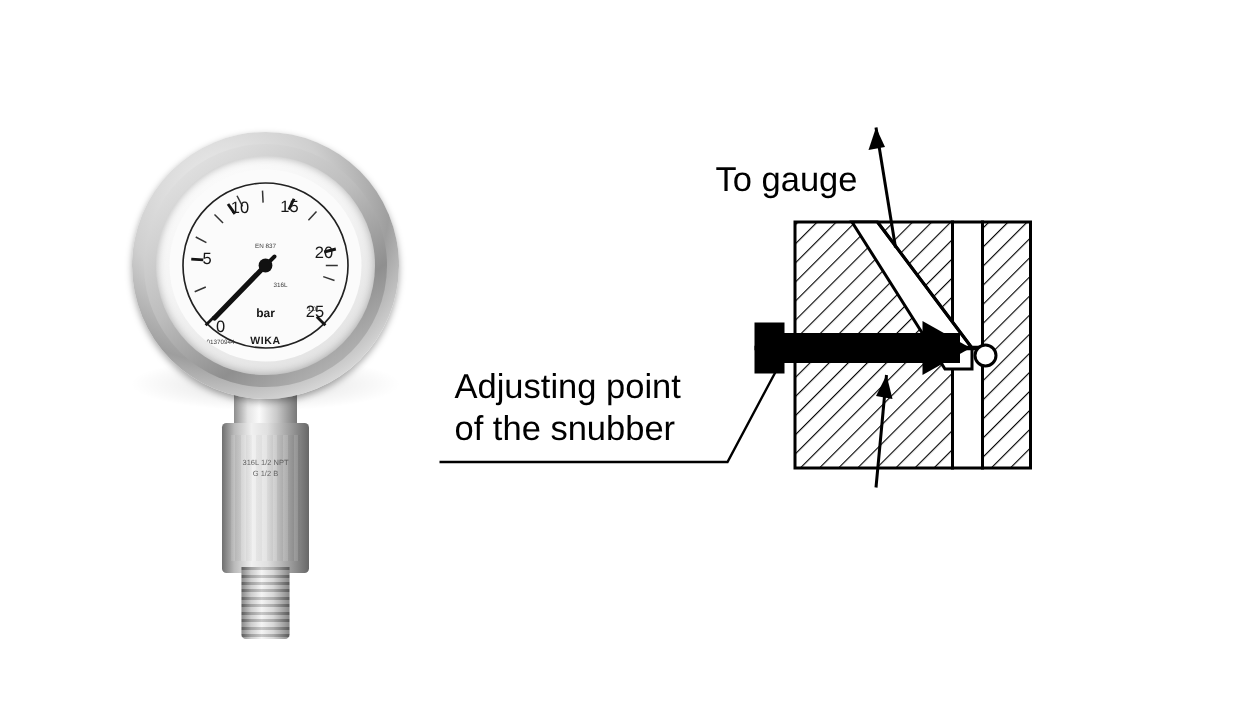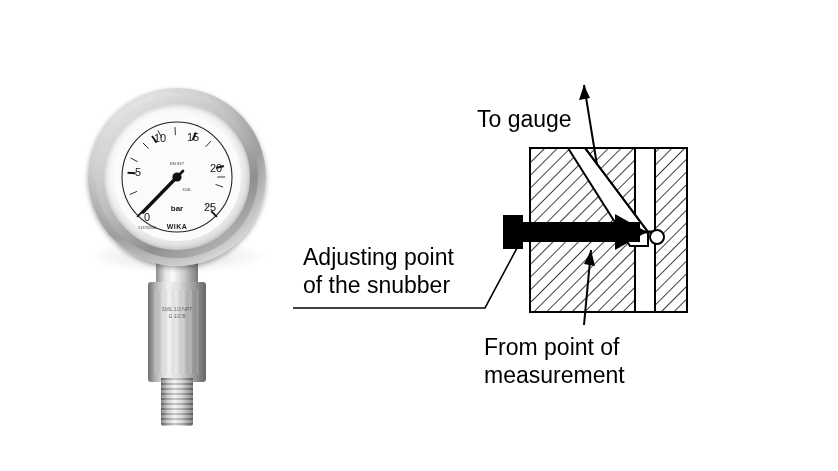--- a/index.html
+++ b/index.html
@@ -292,16 +292,14 @@
         <polygon points="306,250 299,264 310,266" fill="#000000"></polygon>
       </g>
     </svg>
   </div>
 
   <div class="label" id="label-to-gauge">To gauge</div>
 
   <div class="label" id="label-adjusting">Adjusting point
 of the snubber</div>
 
-  <div class="label" id="label-from-point">From point of
-measurement</div>
 
 </div>
 
 </body></html>

